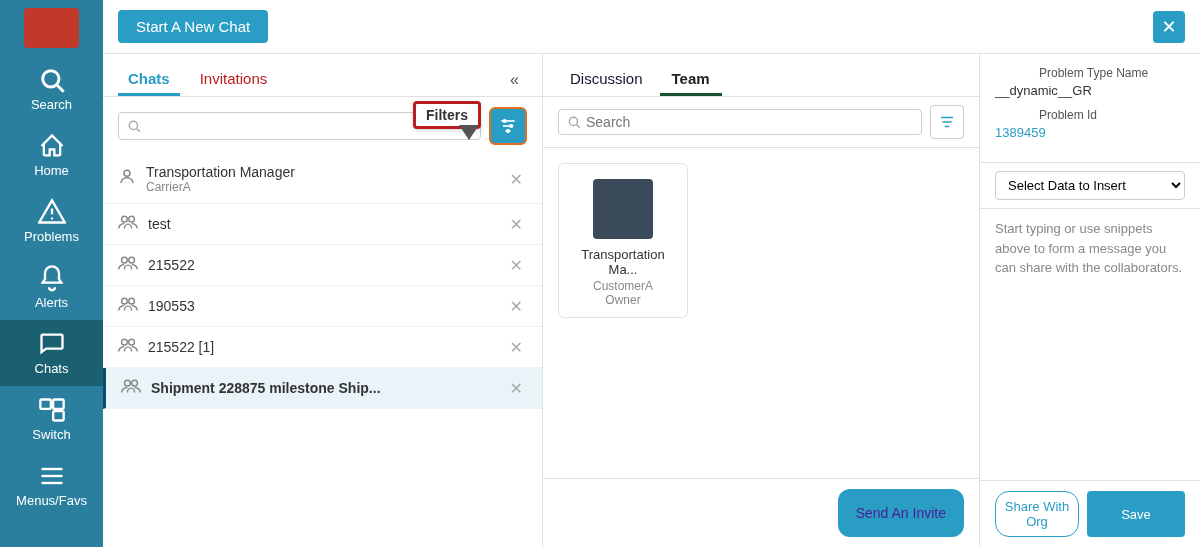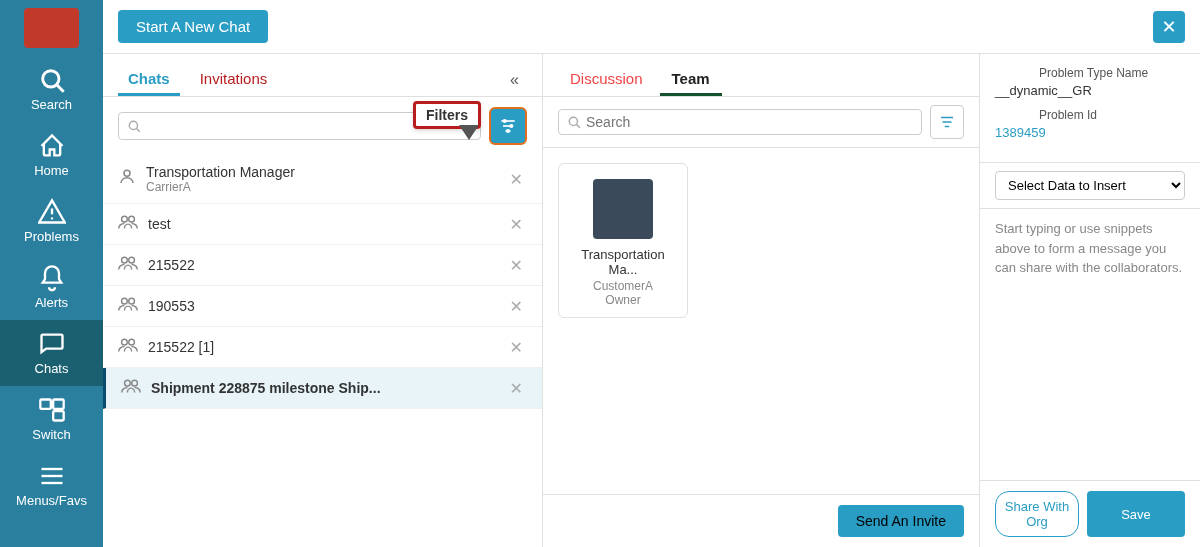--- a/index.html
+++ b/index.html
@@ -246,21 +246,21 @@
     .middle-tabs-row {
       display: flex;
       align-items: center;
       padding: 10px 15px 0;
       border-bottom: 1px solid #e0e0e0;
     }
     .middle-tab {
       padding: 6px 12px;
       font-size: 15px;
       cursor: pointer;
-      color: #ef4444;
+      color: #0f172a;
       border-bottom: 3px solid transparent;
       margin-right: 5px;
     }
     .middle-tab.active {
       color: #222;
       border-bottom: 3px solid #14532d;
       font-weight: 700;
     }
     .middle-search-row {
       display: flex;
@@ -336,24 +336,24 @@
     }
 
     .middle-bottom {
       padding: 10px 15px;
       border-top: 1px solid #e0e0e0;
       display: flex;
       justify-content: flex-end;
     }
     .btn-send-invite {
       background: #2a9dc5;
-      color: #000000;
-      border: none;
-      padding: 8px 18px;
-      border-radius: 4px;
+      color: #4c1d95;
+      border: none;
+      padding: 16px 18px;
+      border-radius: 12px;
       font-size: 14px;
       cursor: pointer;
     }
 
     
     .right-panel {
       width: 220px;
       display: flex;
       flex-direction: column;
       flex-shrink: 0;

